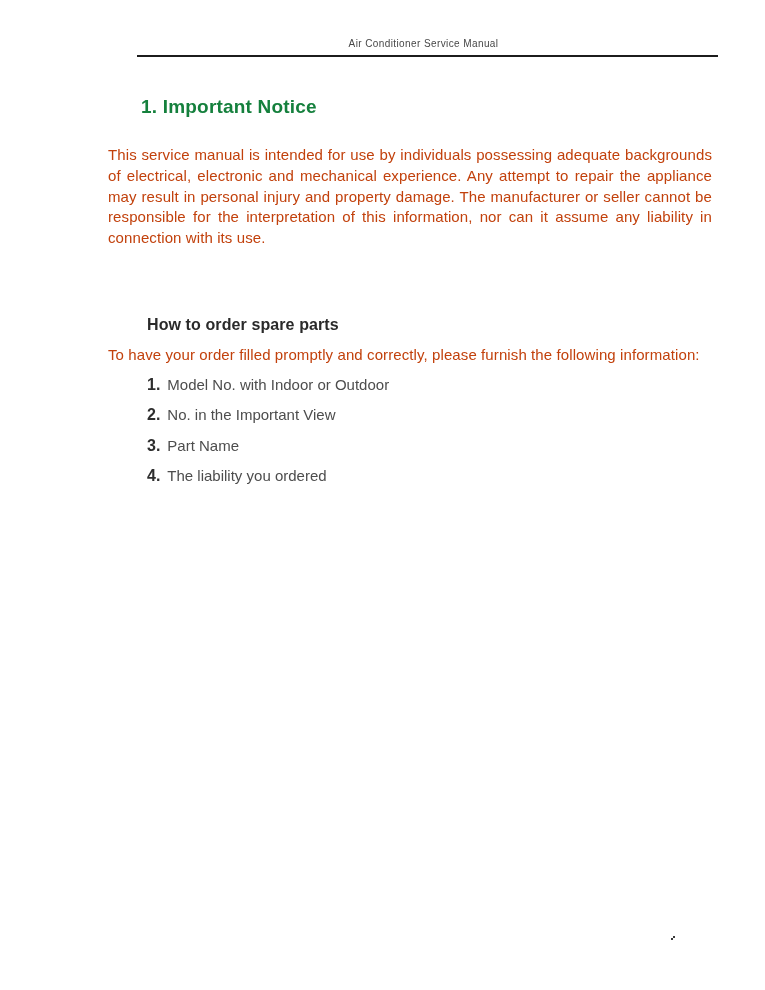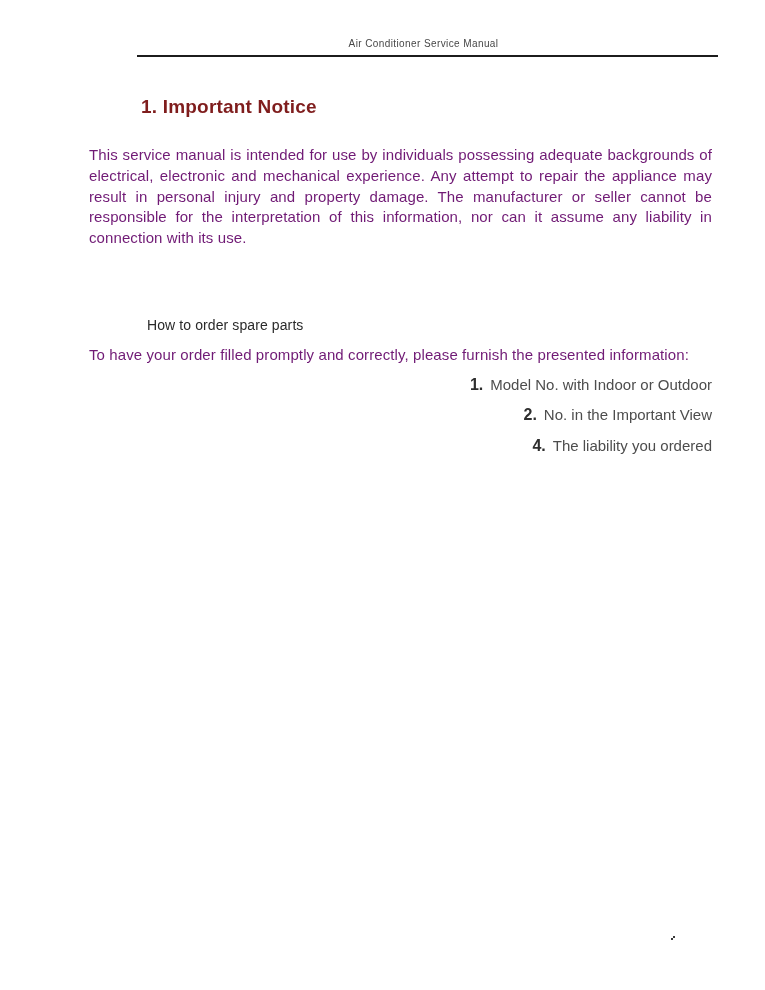--- a/index.html
+++ b/index.html
@@ -27,53 +27,52 @@
   .header-rule {
     height: 2px;
     background: #1c1c1c;
     margin: 5px 88px 0 96px;
   }
   .section-title {
     margin: 39px 94px 0 100px;
     font-size: 19px;
     line-height: 22px;
     font-weight: bold;
-    color: #7f1d1d;
+    color: #15803d;
     letter-spacing: 0.2px;
   }
   .body-text {
-    margin: 0 94px 0 48px;
+    margin: 0 94px 0 67px;
     font-size: 15px;
     line-height: 20.8px;
     text-align: justify;
-    color: #701a75;
+    color: #c2410c;
     letter-spacing: 0.1px;
   }
   .para-1 { margin-top: 27px; }
   .para-2 { margin-top: 8px; }
   .subheading {
     margin: 66px 94px 0 106px;
-    font-size: 14px;
+    font-size: 16px;
     line-height: 20px;
-    font-weight: normal;
+    font-weight: bold;
     color: #2a2a2a;
     letter-spacing: 0.1px;
   }
   .intro-para { margin-top: 10px; }
   .order-list {
     list-style: none;
     margin: 9px 94px 0 106px;
     padding: 0;
   }
   .order-list li {
     margin: 0 0 9.6px 0;
     font-size: 15px;
     line-height: 20.8px;
     color: #4d4d4d;
-    text-align: right;
   }
   .order-list .num {
     font-weight: bold;
     font-size: 16px;
     color: #2e2e2e;
     margin-right: 7px;
   }
   .scan-speck {
     position: absolute;
     left: 671px;
@@ -93,28 +92,31 @@
 
   <div class="header-rule"></div>
 
   <h1 class="section-title">1. Important Notice</h1>
 
   <p class="body-text para-1">This service manual is intended for use by individuals possessing adequate backgrounds of electrical, electronic and mechanical experience. Any attempt to repair the appliance may result in personal injury and property damage. The manufacturer or seller cannot be responsible for the interpretation of this information, nor can it assume any liability in connection with its use.</p>
 
 
   <h2 class="subheading">How to order spare parts</h2>
 
-  <p class="body-text intro-para">To have your order filled promptly and correctly, please furnish the presented information:</p>
+  <p class="body-text intro-para">To have your order filled promptly and correctly, please furnish the following information:</p>
 
   <ol class="order-list">
     <li>
       <span class="num">1.</span><span class="txt">Model No. with Indoor or Outdoor</span>
     </li>
     <li>
       <span class="num">2.</span><span class="txt">No. in the Important View</span>
+    </li>
+    <li>
+      <span class="num">3.</span><span class="txt">Part Name</span>
     </li>
     <li>
       <span class="num">4.</span><span class="txt">The liability you ordered</span>
     </li>
   </ol>
 
   <div class="scan-speck"></div>
 
 </div>
 

